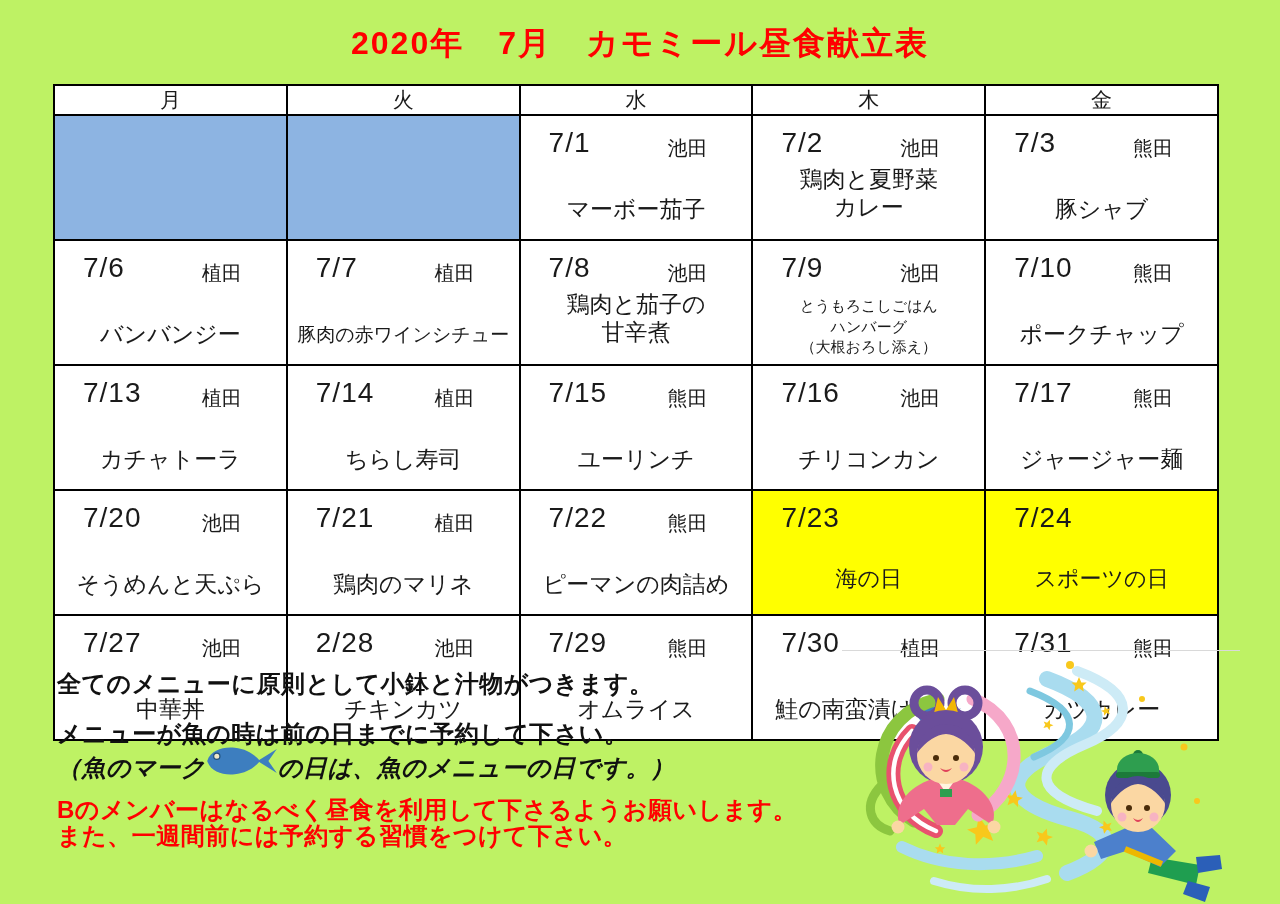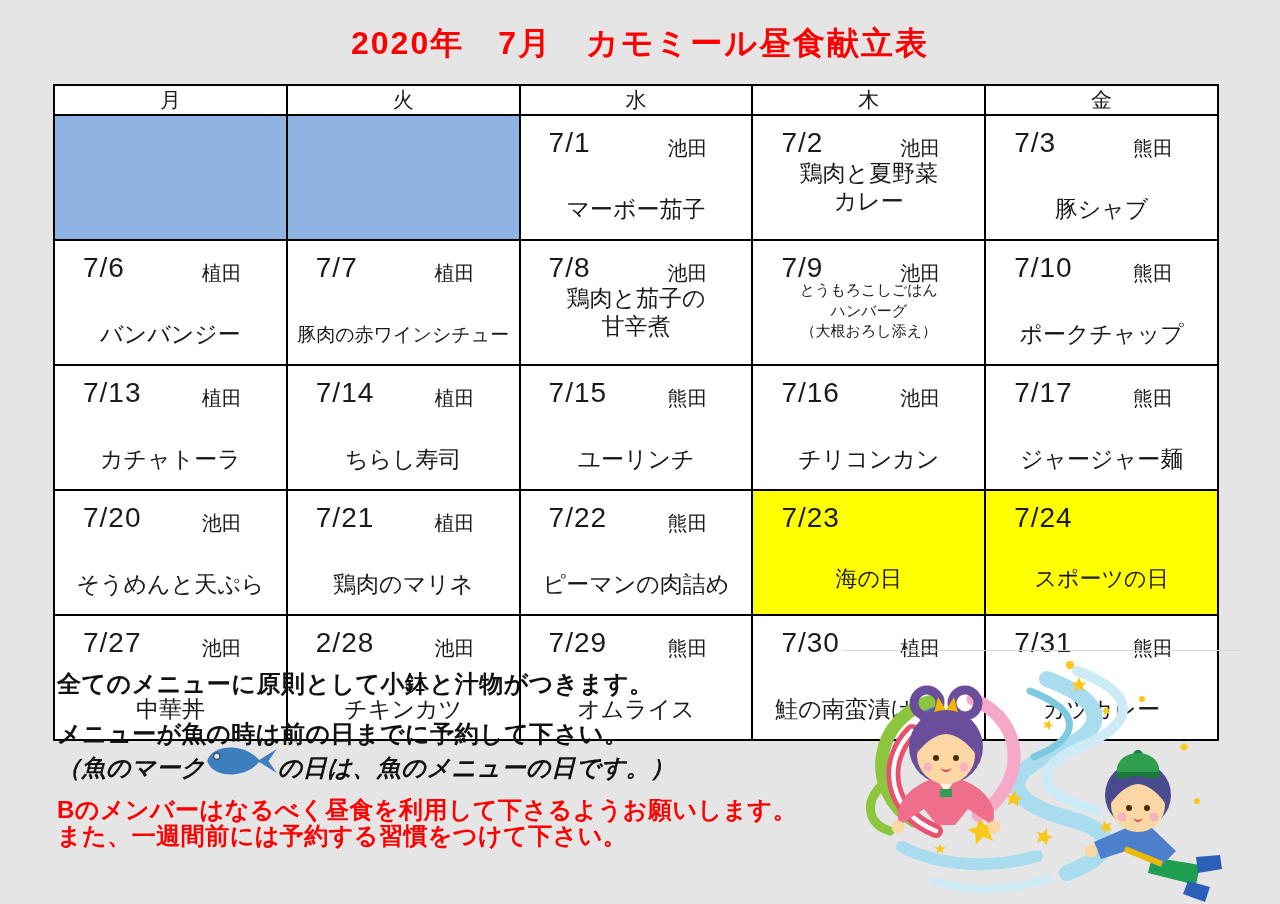--- a/index.html
+++ b/index.html
@@ -1,19 +1,19 @@
 <!DOCTYPE html>
 <html style="--title-red: #FF0000; --closed: #8DB4E2; --holiday: #FFFF00; --note-red: #FF0000;"><head>
 <meta charset="utf-8">
 <style>
   html,body{margin:0;padding:0;background:#ffffff;}
   .page{
     position:relative;
     width:1280px;height:904px;
-    background:#e5e5e5;
+    background:#bef264;
     overflow:hidden;
     font-family:"Liberation Sans","DejaVu Sans",sans-serif;
     color:#1a1a1a;
   }
   .title{
     position:absolute;top:22px;left:0;width:100%;
     text-align:center;
     font-size:32px;font-weight:bold;letter-spacing:2px;
     color:var(--title-red,#FF0000);
   }
@@ -44,23 +44,23 @@
     padding:3px 36px 0 20px;
   }
   .date{font-size:28px;font-weight:400;letter-spacing:1px;}
   .cook{margin-left:auto;font-size:20px;padding-top:8px;}
   .menu-text{
     position:absolute;left:2px;right:2px;bottom:16px;
     text-align:center;
     font-size:23px;line-height:1.22;
     white-space:nowrap;
   }
-  .menu-text.two{bottom:24px;white-space:normal;}
+  .menu-text.two{bottom:18px;white-space:normal;}
   .menu-text.sm{font-size:19px;bottom:18px;}
-  .menu-text.xs{font-size:15px;bottom:23px;line-height:1.35;}
+  .menu-text.xs{font-size:15px;bottom:7px;line-height:1.35;}
   .menu-text .fish-wrap{display:inline-block;transform:translateY(9px);margin-left:2px;}
   .holiday-name{
     position:absolute;left:0;right:0;bottom:20px;
     text-align:center;font-size:22px;
   }
   .note{
     position:absolute;left:57px;
     font-weight:bold;font-size:24px;letter-spacing:0.5px;
     color:#111;
   }

